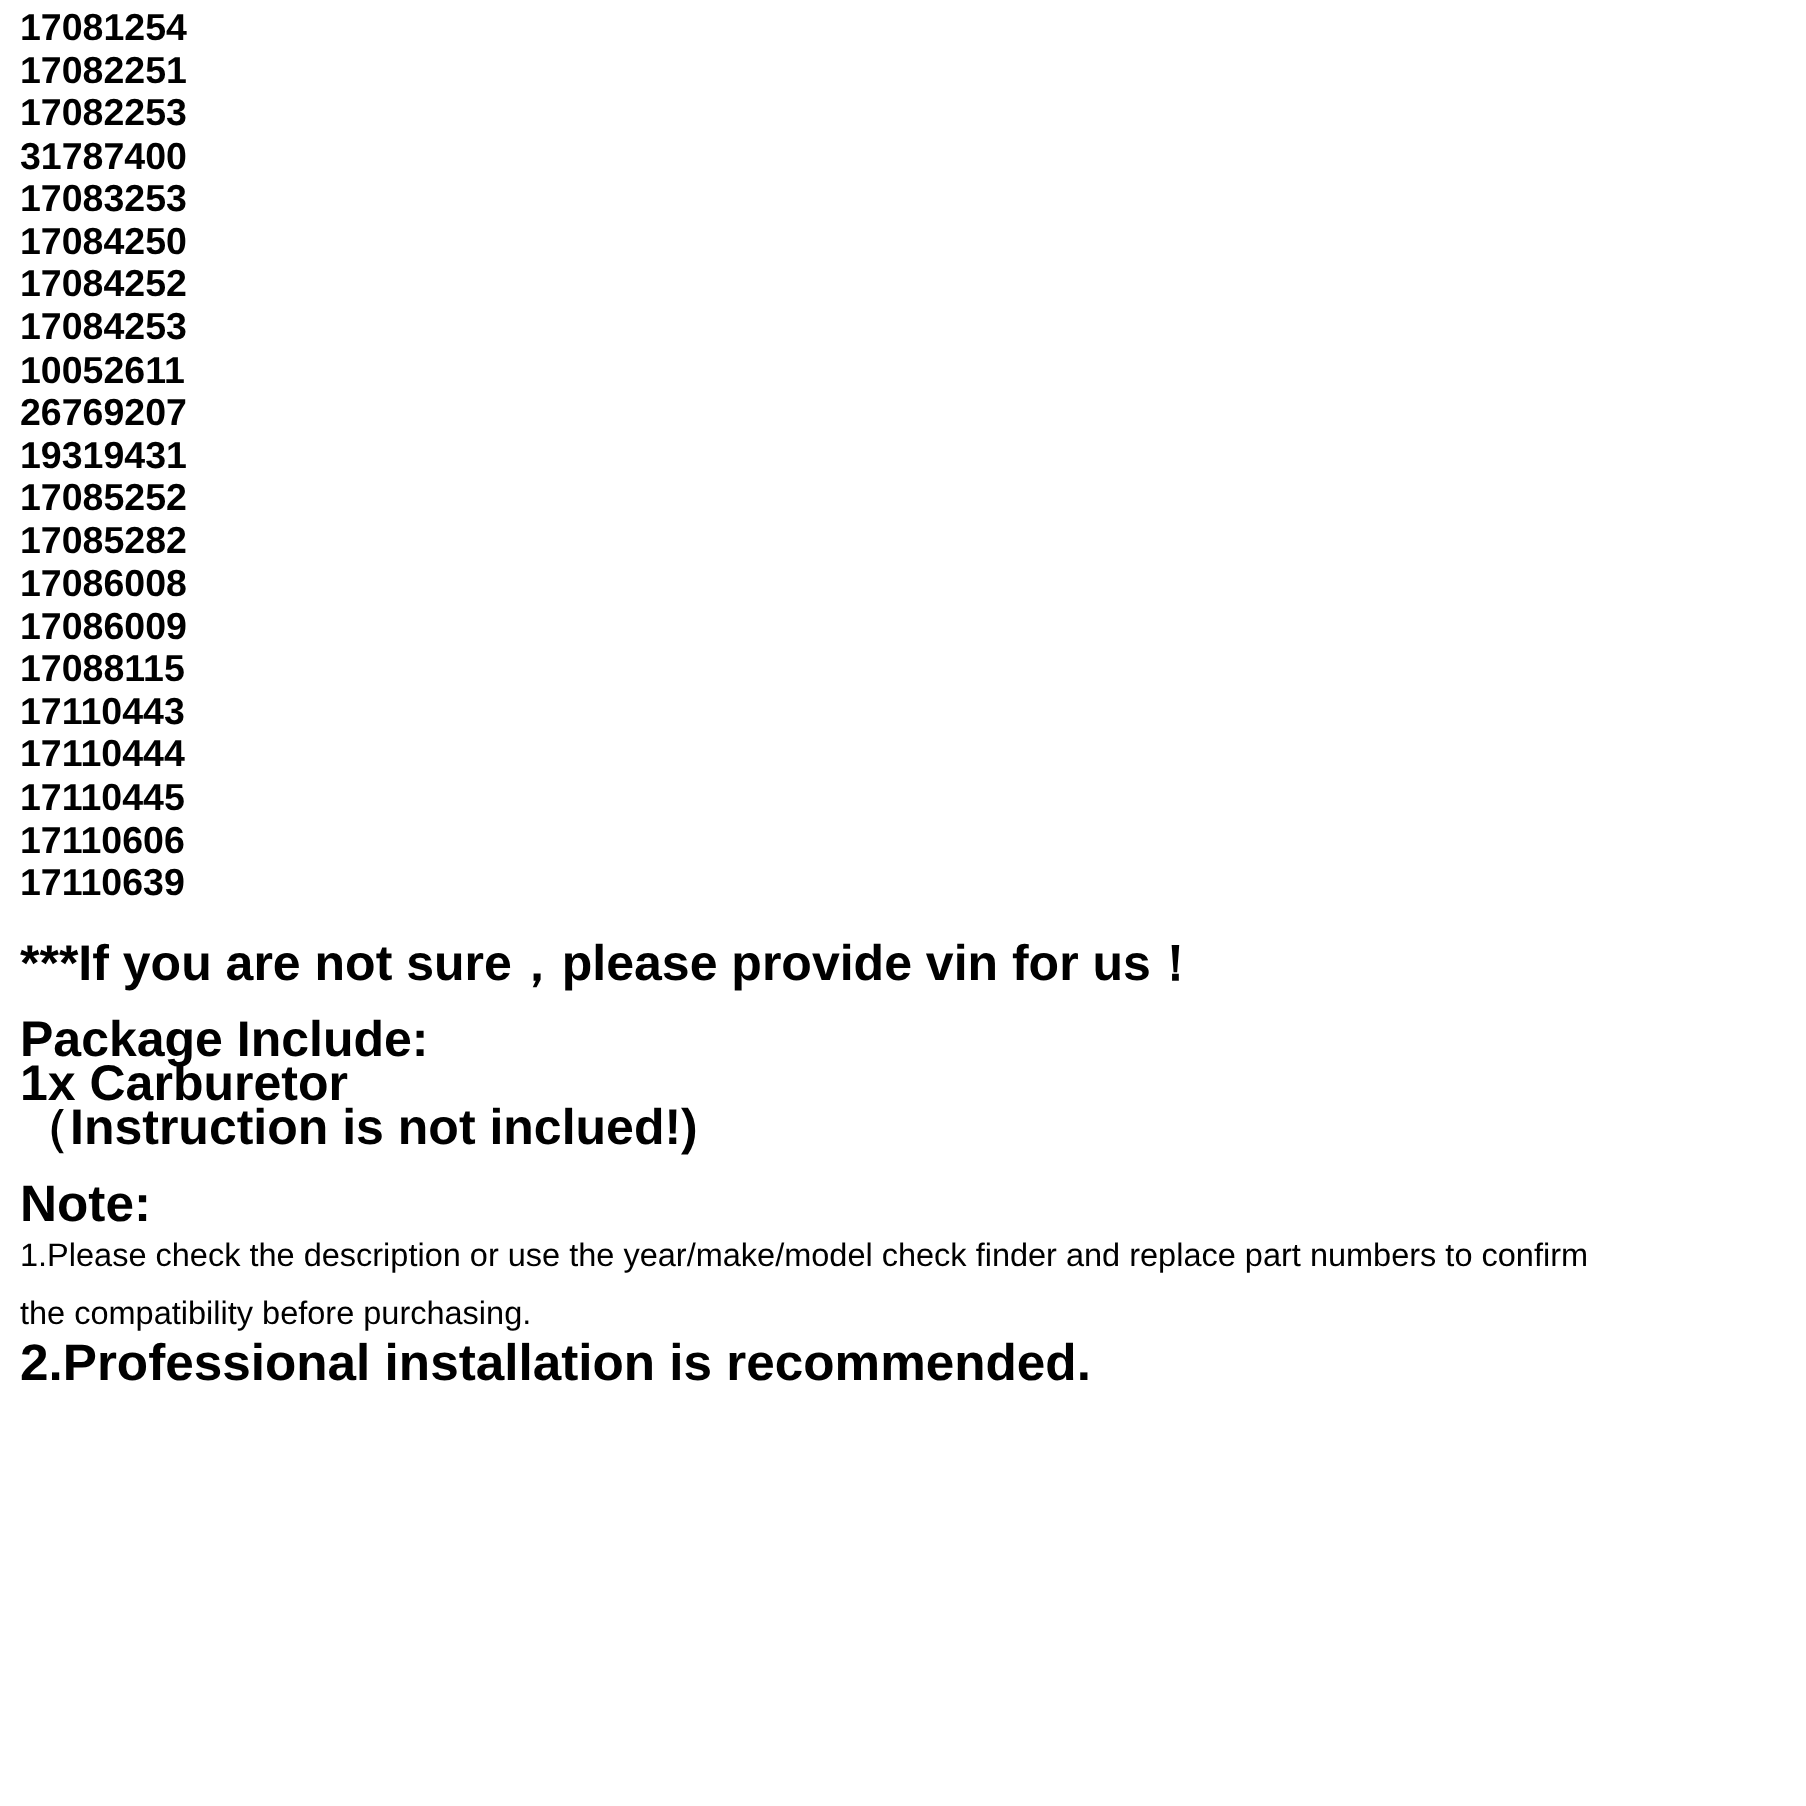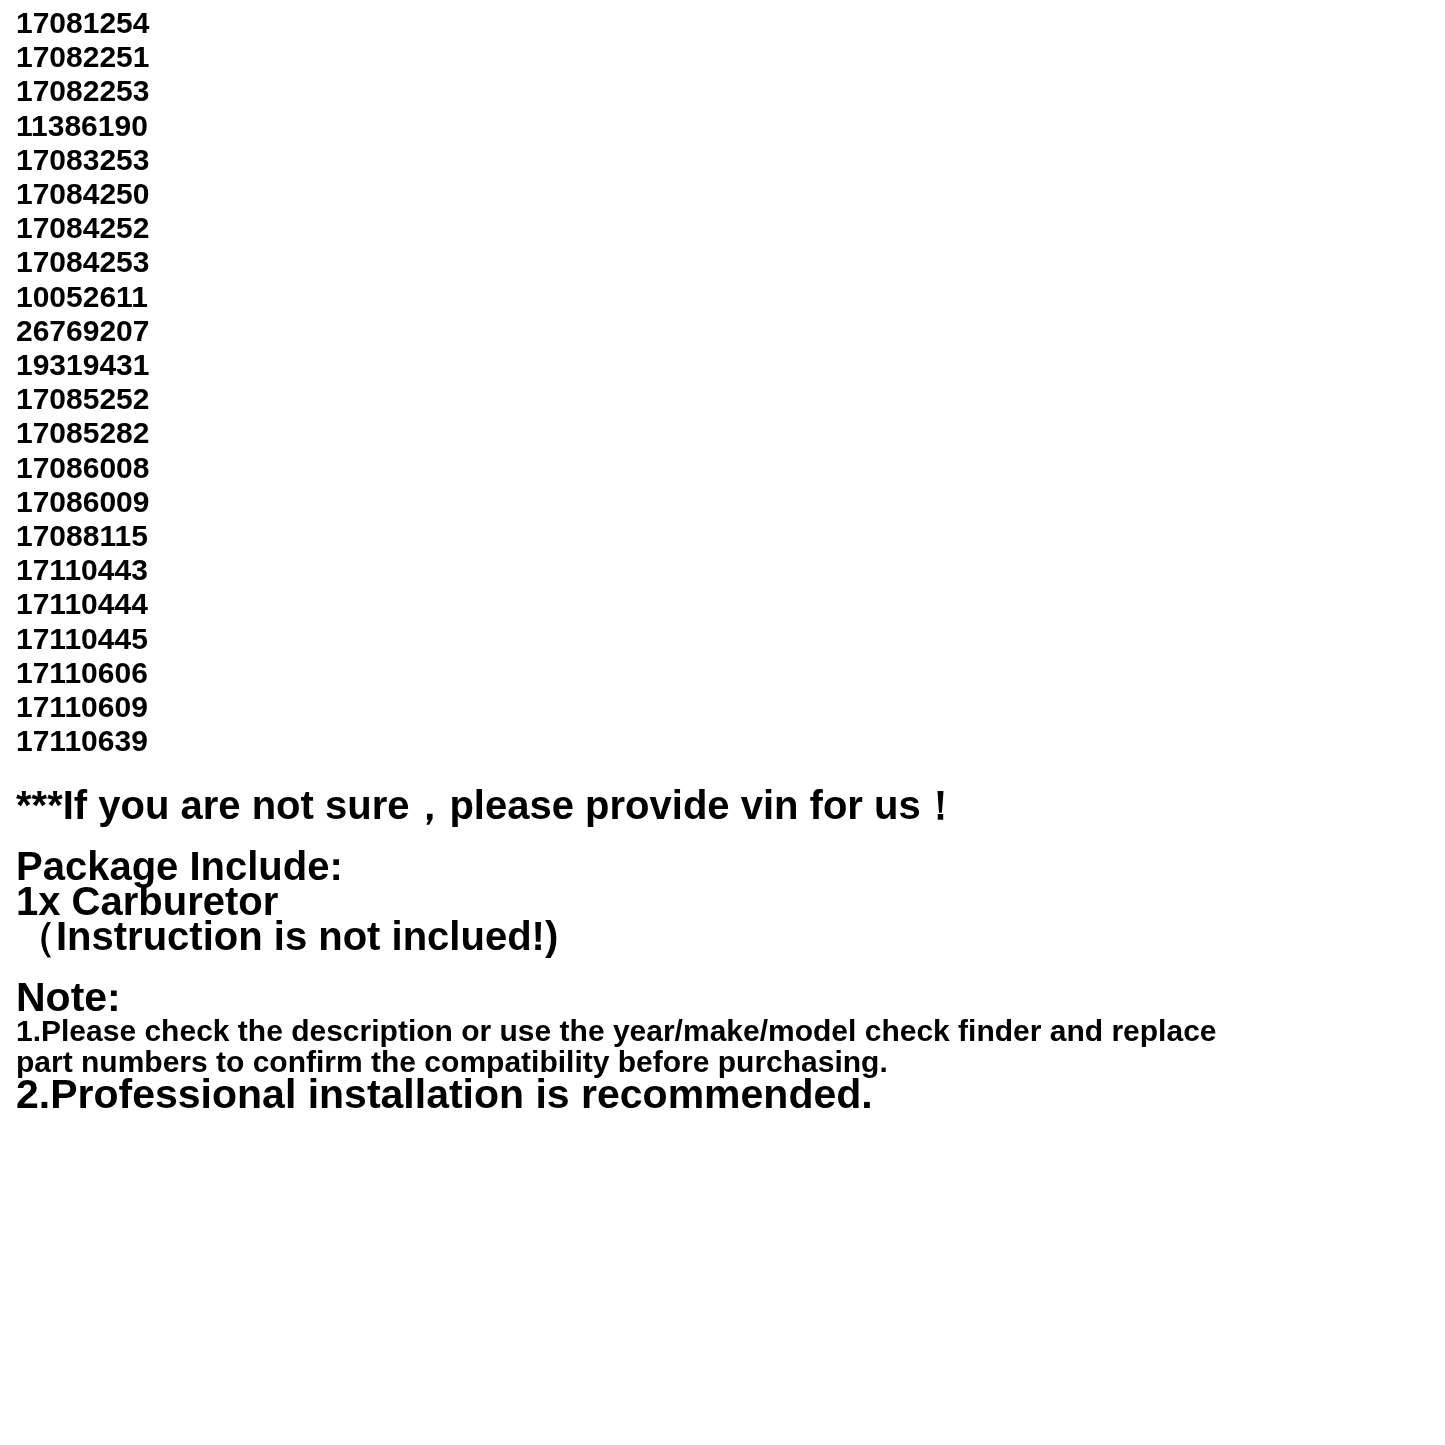--- a/index.html
+++ b/index.html
@@ -44,53 +44,52 @@
   .block {
     margin: 0;
     padding: 0;
   }
   .note-line {
     font-size: 41px;
     font-weight: bold;
     line-height: 35px;
   }
   .note-wrap {
-    font-size: 30px;
-    font-weight: bold;
-    line-height: 31px;
+    font-size: 26px;
+    font-weight: normal;
+    line-height: 46px;
     max-width: 1290px;
   }
 </style>
 </head>
 <body>
 
 <div class="page">
 
   <ul class="part-list">
     <li class="part-number">17081254</li>
     <li class="part-number">17082251</li>
     <li class="part-number">17082253</li>
-    <li class="part-number">11386190</li>
+    <li class="part-number">31787400</li>
     <li class="part-number">17083253</li>
     <li class="part-number">17084250</li>
     <li class="part-number">17084252</li>
     <li class="part-number">17084253</li>
     <li class="part-number">10052611</li>
     <li class="part-number">26769207</li>
     <li class="part-number">19319431</li>
     <li class="part-number">17085252</li>
     <li class="part-number">17085282</li>
     <li class="part-number">17086008</li>
     <li class="part-number">17086009</li>
     <li class="part-number">17088115</li>
     <li class="part-number">17110443</li>
     <li class="part-number">17110444</li>
     <li class="part-number">17110445</li>
     <li class="part-number">17110606</li>
-    <li class="part-number">17110609</li>
     <li class="part-number">17110639</li>
   </ul>
 
   <div class="spacer-md"></div>
 
   <p class="line block">***If you are not sure，please provide vin for us！</p>
 
   <div class="spacer-sm"></div>
 
   <div>

